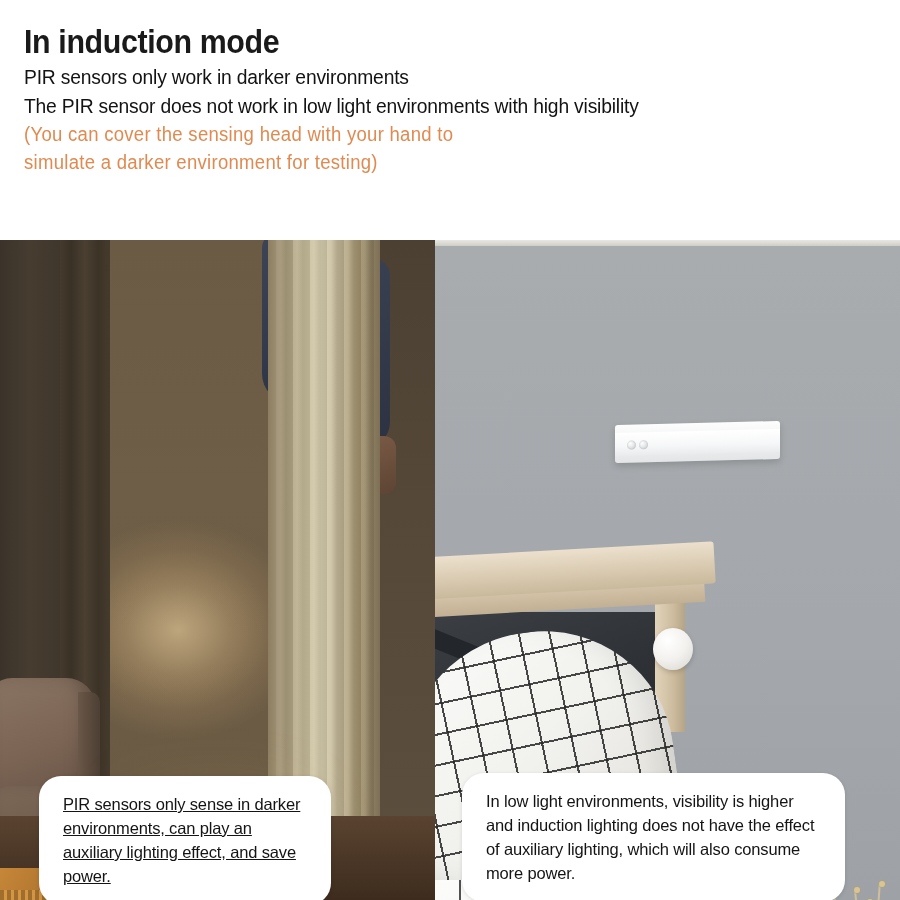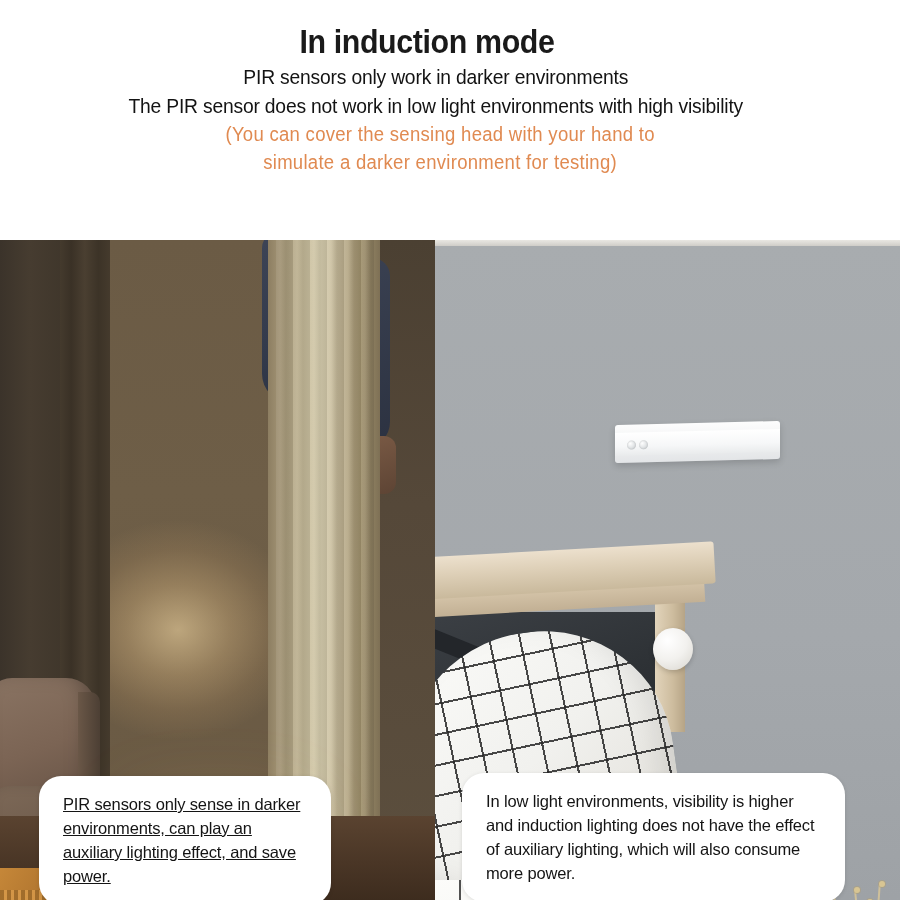--- a/index.html
+++ b/index.html
@@ -21,21 +21,20 @@
   }
 
   
   .header {
     position: absolute;
     left: 0; top: 0;
     width: 900px;
     height: 240px;
     background: #ffffff;
     padding: 22px 0 0 24px;
-    text-align: center;
   }
 
   .page-title {
     font-family: "Liberation Sans", sans-serif;
     font-size: 33px;
     font-weight: bold;
     color: #1a1a1a;
     letter-spacing: -0.4px;
     line-height: 40px;
     transform: scaleX(0.92);

